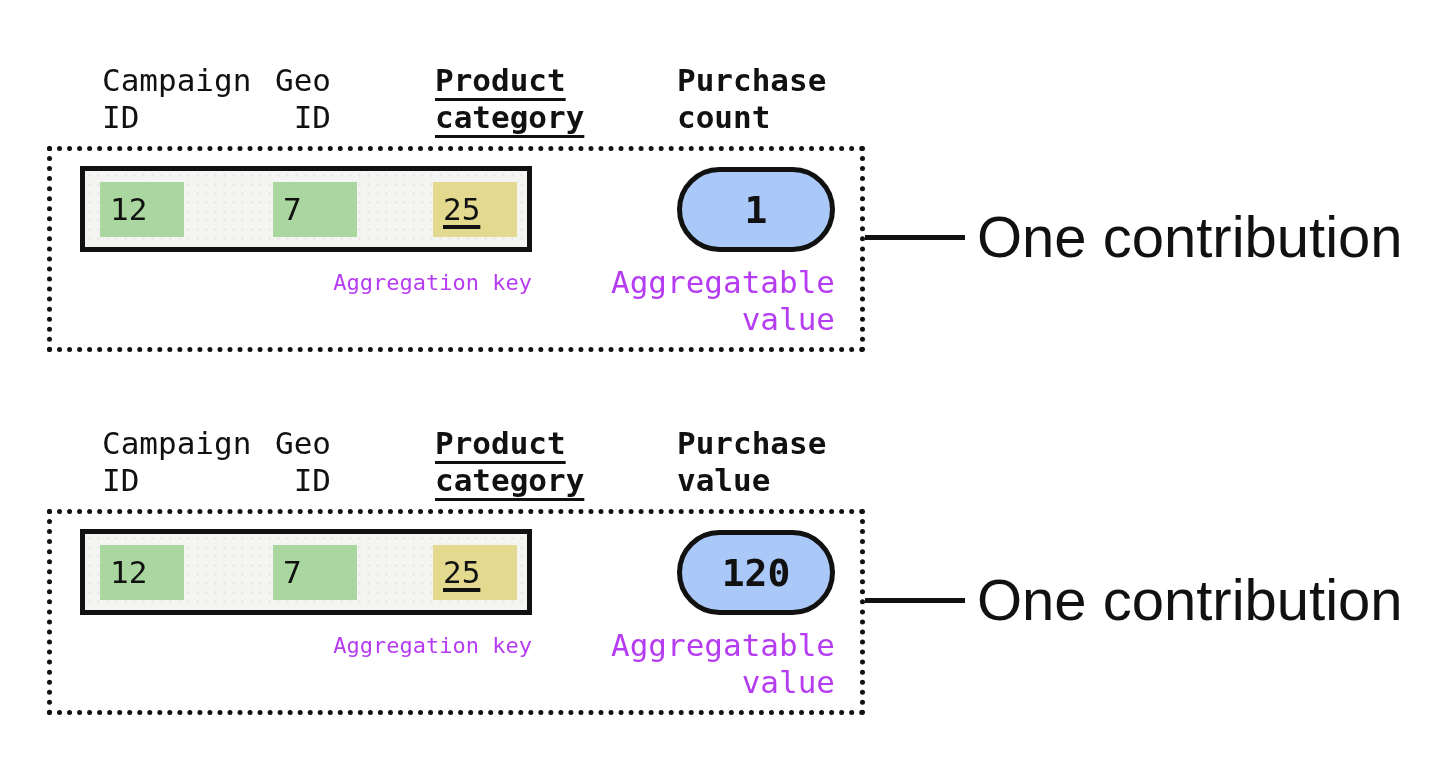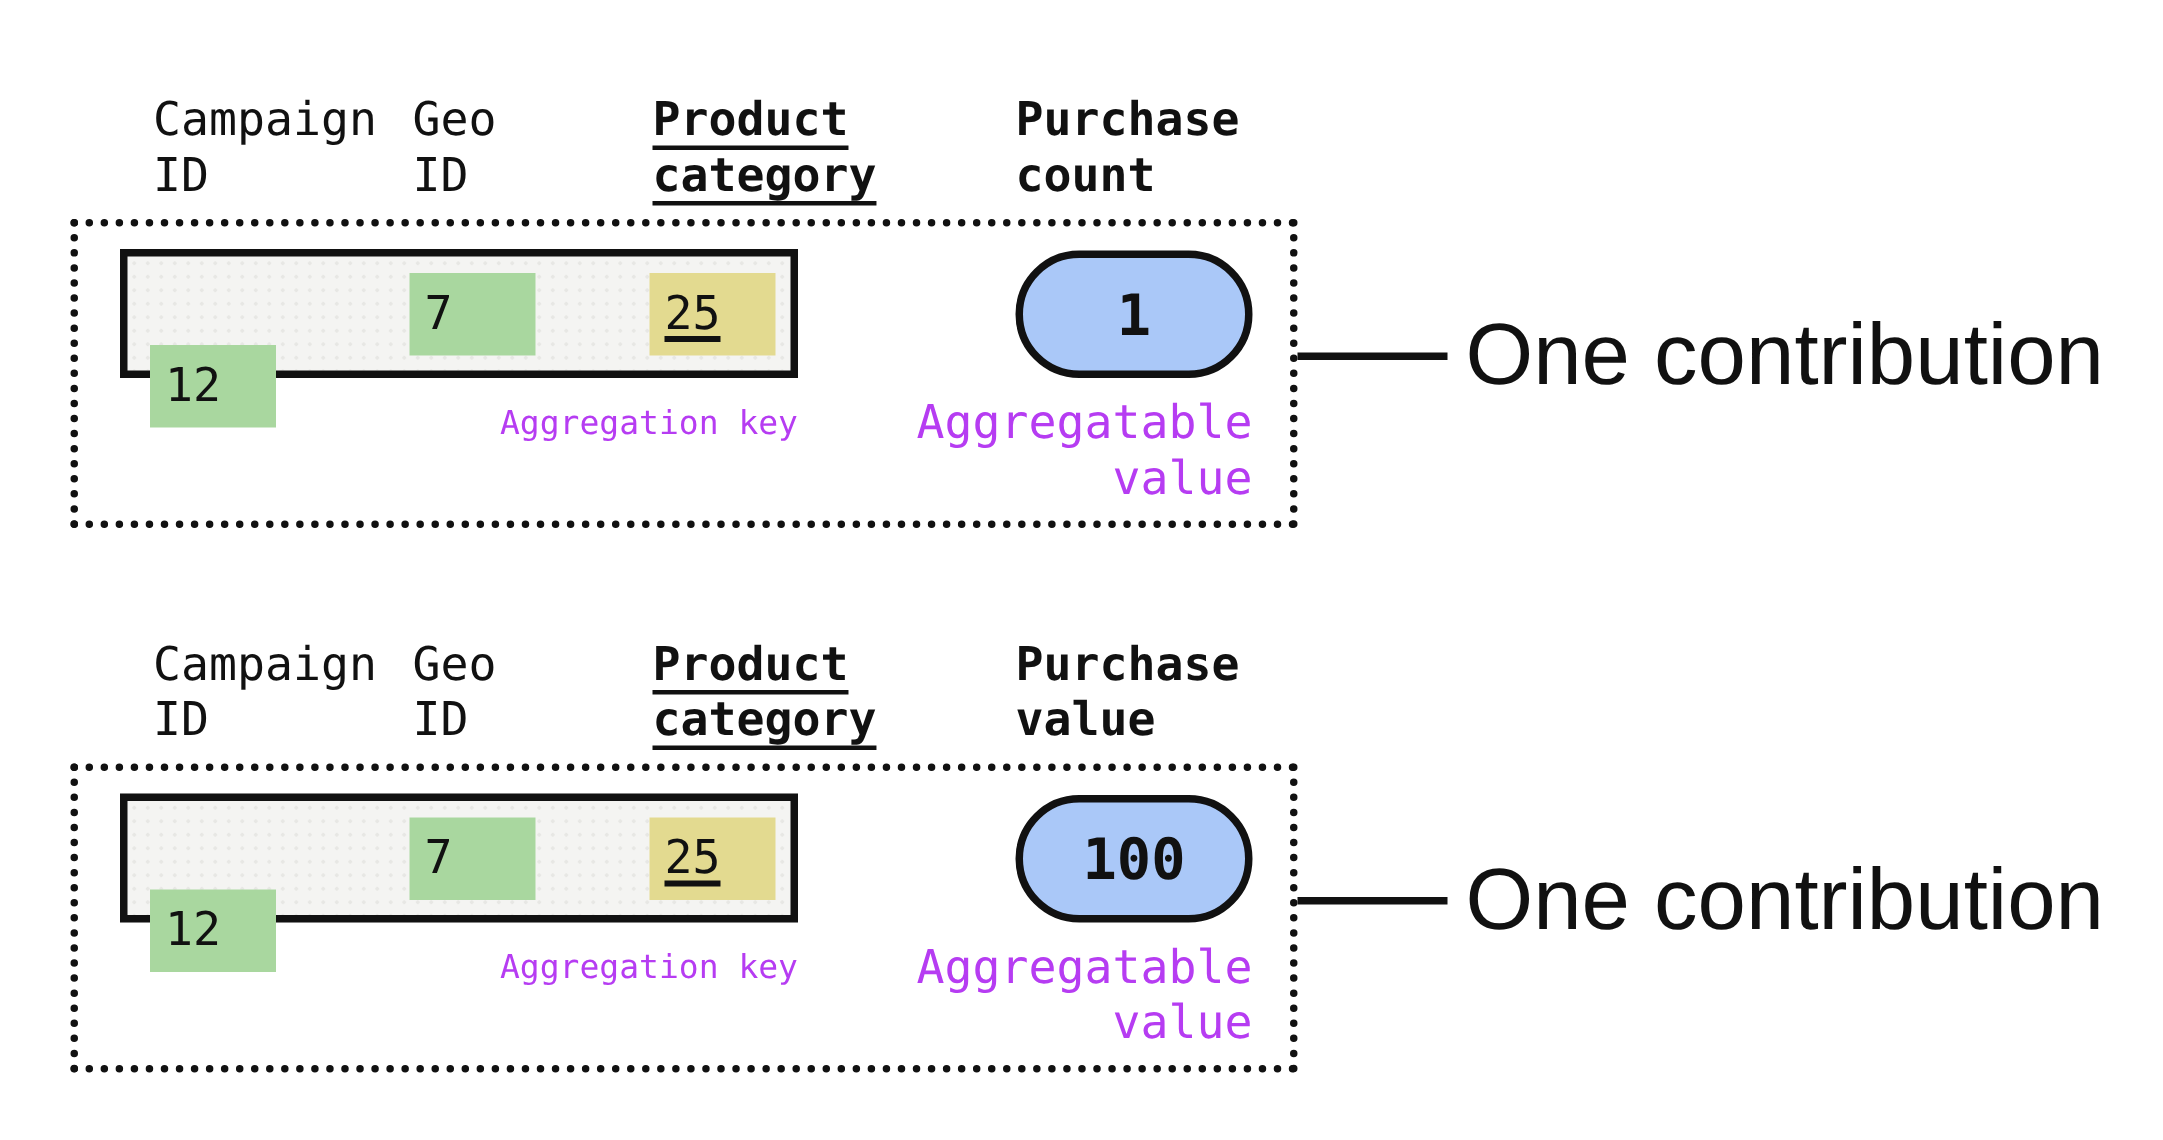--- a/index.html
+++ b/index.html
@@ -12,42 +12,42 @@
   }
   .block { position:absolute; left:47px; width:1390px; height:300px; }
   .block-0 { top:58px; }
   .block-1 { top:421px; }
 
   .col-header {
     position:absolute; top:4px; font-size:31px; line-height:37px;
     white-space:pre-line; color:var(--ink, #111);
   }
   .col-header.c0 { left:55px; }
-  .col-header.c1 { left:228px; }
+  .col-header.c1 { left:228px;text-align:right; }
   .col-header.c2 { left:388px; text-decoration:underline;
     text-decoration-thickness:3px; text-underline-offset:7px;font-weight:bold; }
   .col-header.c3 { left:630px; font-weight:bold; }
 
   .record-box {
     position:absolute; left:0; top:88px; width:818px; height:206px;
     border:5px dotted var(--ink, #111);
   }
 
   .key-box {
     position:absolute; left:33px; top:108px; width:452px; height:86px;
     border:5px solid var(--ink, #111);
     background-color:#f4f4f2;
     background-image:radial-gradient(#e7e7e4 1.1px, transparent 1.2px);
     background-size:9px 9px;
   }
   .cell {
     position:absolute; top:11px; width:84px; height:55px;
     font-size:31px; line-height:55px; padding-left:10px;
   }
-  .cell.c0 { left:15px;  background:var(--highlight-green, #a9d79f);margin-top:48px; }
+  .cell.c0 { left:15px;  background:var(--highlight-green, #a9d79f); }
   .cell.c1 { left:188px; background:var(--highlight-green, #a9d79f); }
   .cell.c2 { left:348px; background:var(--highlight-yellow, #e3da90);
     text-decoration:underline; text-decoration-thickness:4px; text-underline-offset:5px; }
 
   .pill {
     position:absolute; left:630px; top:109px; width:158px; height:85px;
     border:5px solid var(--ink, #111); border-radius:43px;
     background:var(--pill-blue, #aac8f8);
     display:flex; align-items:center; justify-content:center;
     font-size:38px; font-weight:bold;
@@ -118,21 +118,21 @@
 
     <div class="record-box"></div>
 
     <div class="key-box">
       <div class="cell c0">12</div>
       <div class="cell c1">7</div>
       <div class="cell c2">25</div>
     </div>
 
     <div class="pill">
-      <span>100</span>
+      <span>120</span>
     </div>
 
     <div class="agg-key-label">Aggregation key</div>
     <div class="agg-val-label">Aggregatable
 value</div>
 
     <div class="connector"></div>
     <div class="annotation">One contribution</div>
   </section>
 

